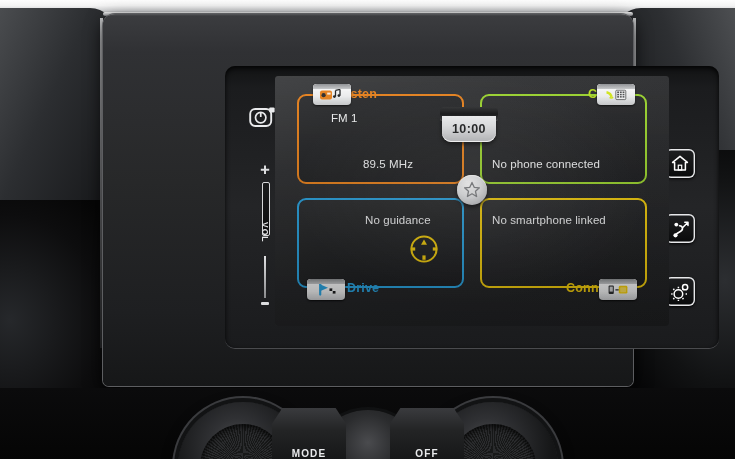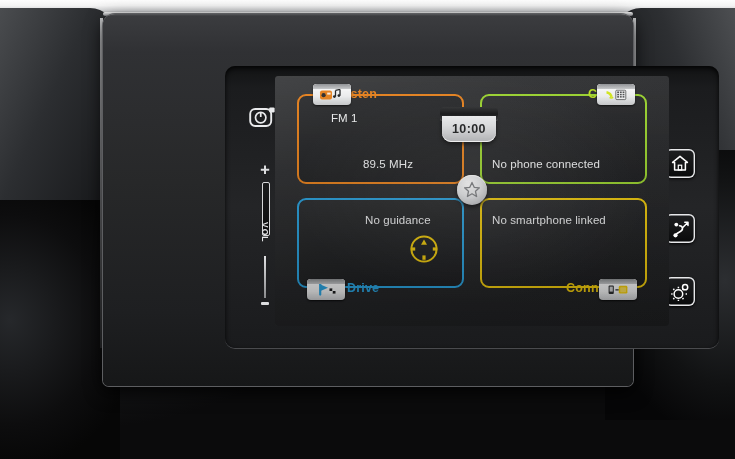--- a/index.html
+++ b/index.html
@@ -295,14 +295,29 @@
       <div class="star-btn">
         <svg width="18" height="18" viewBox="0 0 18 18">
           <path d="M9 1.4l2.2 4.9 5.2.5-3.9 3.5 1.1 5.2L9 12.8l-4.6 2.7 1.1-5.2L1.6 6.8l5.2-.5z" fill="none" stroke="#7d7f82" stroke-width="1.3" stroke-linejoin="round"></path>
         </svg>
       </div>
 
       <div class="screen-vign"></div>
     </div>
   </div>
 
+  <div class="climate">
+    <div class="knob k1">
+      <div class="knob-inner"></div>
+    </div>
+    <div class="kmid"></div>
+    <div class="knob k2">
+      <div class="knob-inner"></div>
+    </div>
+    <div class="climbtn cb-mode">
+      <span>MODE</span>
+    </div>
+    <div class="climbtn cb-off">
+      <span>OFF</span>
+    </div>
+  </div>
 
 </div>
 
 </body></html>

